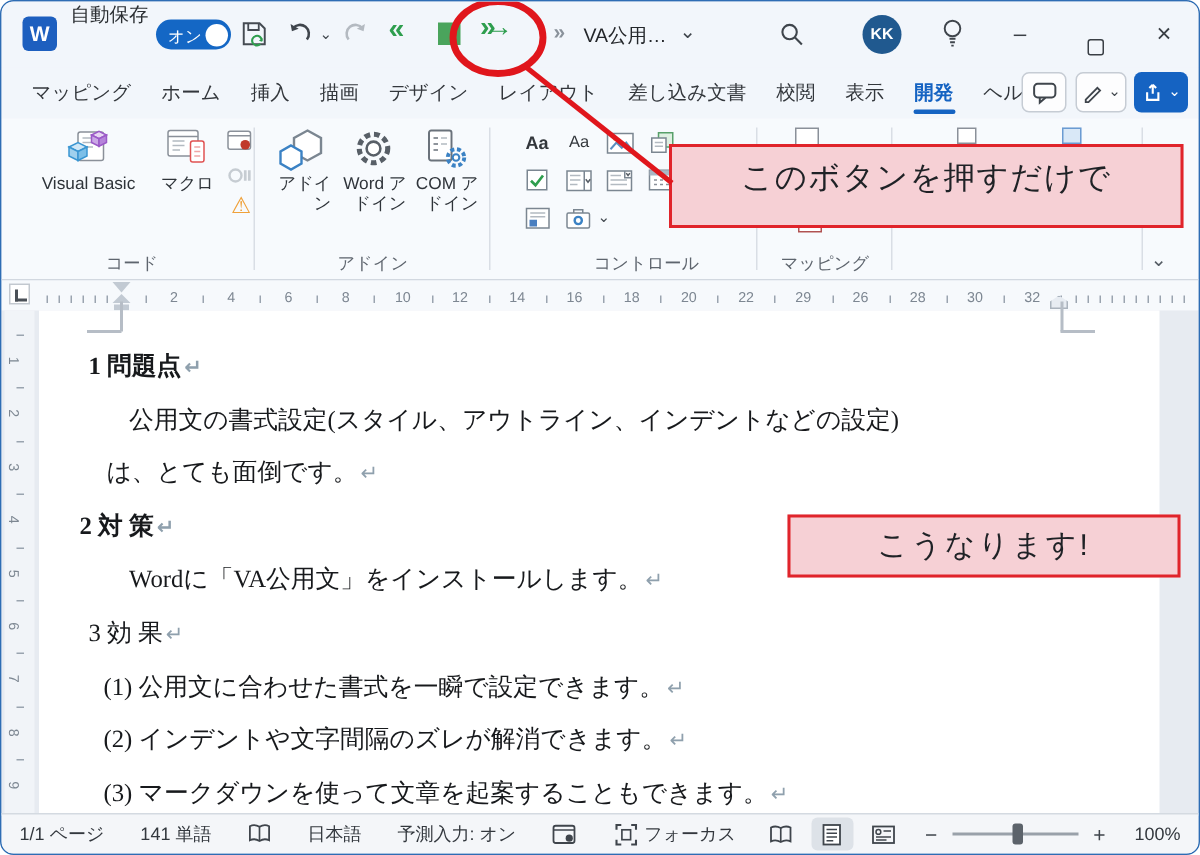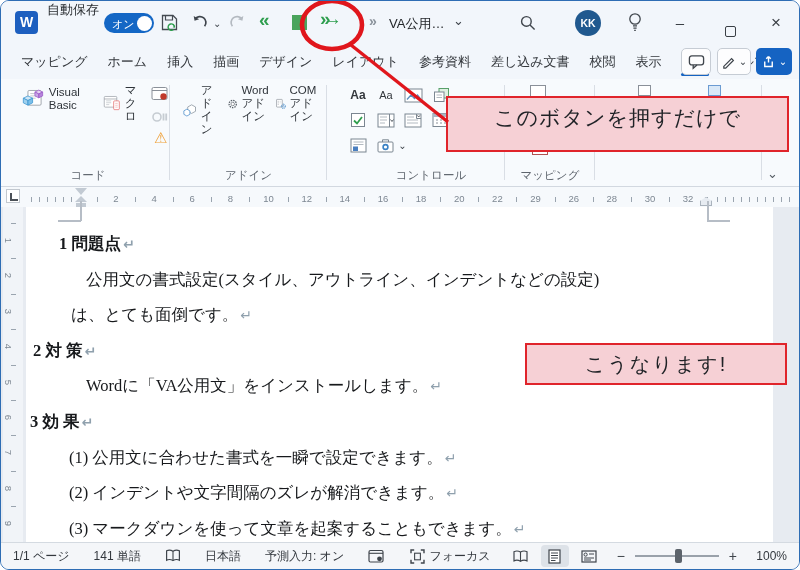--- a/index.html
+++ b/index.html
@@ -32,21 +32,21 @@
   .rtab.active::after{content:"";position:absolute;left:9px;right:9px;bottom:3px;height:3px;border-radius:2px;background:#1563c2;}
   .tab-tools{position:absolute;top:3px;height:28px;}
   .tool-box{position:absolute;top:0;height:27px;border:1px solid #c6ccd4;border-radius:5px;background:#fdfdfe;display:flex;align-items:center;justify-content:center;}
   .share-btn{position:absolute;top:0;height:27px;background:#1563c2;border-radius:5px;display:flex;align-items:center;justify-content:center;color:#fff;}
   .chev-mini{font-size:10px;color:#3f454c;margin-left:3px;}
   
   .ribbon{position:absolute;left:0;top:78px;width:100%;height:108px;background:#f7fafd;border-bottom:1px solid #d2d8e0;}
   .rgroup{position:absolute;top:0;height:100%;}
   .rgroup .glabel{position:absolute;bottom:3px;left:0;right:0;text-align:center;font-size:11.5px;color:#5e656e;}
   .gdivider{position:absolute;top:6px;bottom:6px;width:1px;background:#d9dee5;}
-  .bigbtn{position:absolute;top:5px;display:flex;flex-direction:row;align-items:center;gap:3px;font-size:11.5px;color:#2f343a;text-align:left;line-height:13px;}
+  .bigbtn{position:absolute;top:5px;display:flex;flex-direction:column;align-items:center;gap:3px;font-size:11.5px;color:#2f343a;text-align:right;line-height:13px;}
   .smallicon{position:absolute;}
   .warn{font-size:15px;color:#efa13a;line-height:15px;}
   .ctl-cell{position:absolute;width:22px;height:20px;display:flex;align-items:center;justify-content:center;font-size:12px;color:#33373c;}
   .stub{position:absolute;}
   
   .callout{position:absolute;background:#f6d0d5;border:2.5px solid #e0242b;text-align:center;color:#1f2226;z-index:6;}
   .callout1{left:445px;top:95px;width:343px;height:56px;padding-top:5px;}
   .callout1 .l1{font-size:14.5px;}
   .callout1 .l2{font-size:21px;letter-spacing:1px;margin-top:1px;}
   .callout2{left:524px;top:136px;width:262px;height:42px;line-height:38px;font-size:20px;letter-spacing:2px;}
@@ -149,21 +149,20 @@
   </div>
 
   <div class="tabsrow">
     <div class="tablist">
         <div class="rtab">マッピング</div>
         <div class="rtab">ホーム</div>
         <div class="rtab">挿入</div>
         <div class="rtab">描画</div>
         <div class="rtab">デザイン</div>
         <div class="rtab">レイアウト</div>
-        <div class="rtab">参考資料</div>
         <div class="rtab">差し込み文書</div>
         <div class="rtab">校閲</div>
         <div class="rtab">表示</div>
         <div class="rtab active">開発</div>
         <div class="rtab">ヘルプ</div>
       </div>
     <div class="tab-tools">
       <div class="tool-box" style="left:680px;width:30px;">
         <svg width="17" height="16" viewBox="0 0 18 16">
             <rect x="1.5" y="1.5" width="15" height="9.6" rx="2.5" fill="none" stroke="#3f454c" stroke-width="1.4"></rect>
@@ -426,23 +425,23 @@
       </div>
 
     <div class="crop" style="left:57px;top:13px;width:23px;height:1.5px;"></div>
     <div class="crop" style="left:79px;top:-6px;width:1.5px;height:20px;"></div>
     <div class="crop" style="left:706px;top:13px;width:23px;height:1.5px;"></div>
     <div class="crop" style="left:706px;top:-6px;width:1.5px;height:20px;"></div>
     <div class="doc-text">
         <div class="para" style="padding-left: 58px; font-weight: 700;"><span>1 問題点</span><span class="retmark">↵</span></div>
         <div class="para" style="padding-left: 85px;"><span>公用文の書式設定(スタイル、アウトライン、インデントなどの設定)</span></div>
         <div class="para" style="padding-left: 70px;"><span>は、とても面倒です。</span><span class="retmark">↵</span></div>
-        <div class="para" style="padding-left: 32px; font-weight: 700;"><span>2 対 策</span><span class="retmark">↵</span></div>
+        <div class="para" style="padding-left: 52px; font-weight: 700;"><span>2 対 策</span><span class="retmark">↵</span></div>
         <div class="para" style="padding-left: 85px;"><span>Wordに「VA公用文」をインストールします。</span><span class="retmark">↵</span></div>
-        <div class="para" style="padding-left: 29px; font-weight: 700;"><span>3 効 果</span><span class="retmark">↵</span></div>
+        <div class="para" style="padding-left: 58px; font-weight: 400;"><span>3 効 果</span><span class="retmark">↵</span></div>
         <div class="para" style="padding-left: 68px;"><span>(1) 公用文に合わせた書式を一瞬で設定できます。</span><span class="retmark">↵</span></div>
         <div class="para" style="padding-left: 68px;"><span>(2) インデントや文字間隔のズレが解消できます。</span><span class="retmark">↵</span></div>
         <div class="para" style="padding-left: 68px;"><span>(3) マークダウンを使って文章を起案することもできます。</span><span class="retmark">↵</span></div>
       </div>
     <div class="callout callout2">こうなります!</div>
   </div>
 
   <div class="statusbar">
     <span class="sb-item">1/1 ページ</span>
     <span class="sb-item">141 単語</span>

